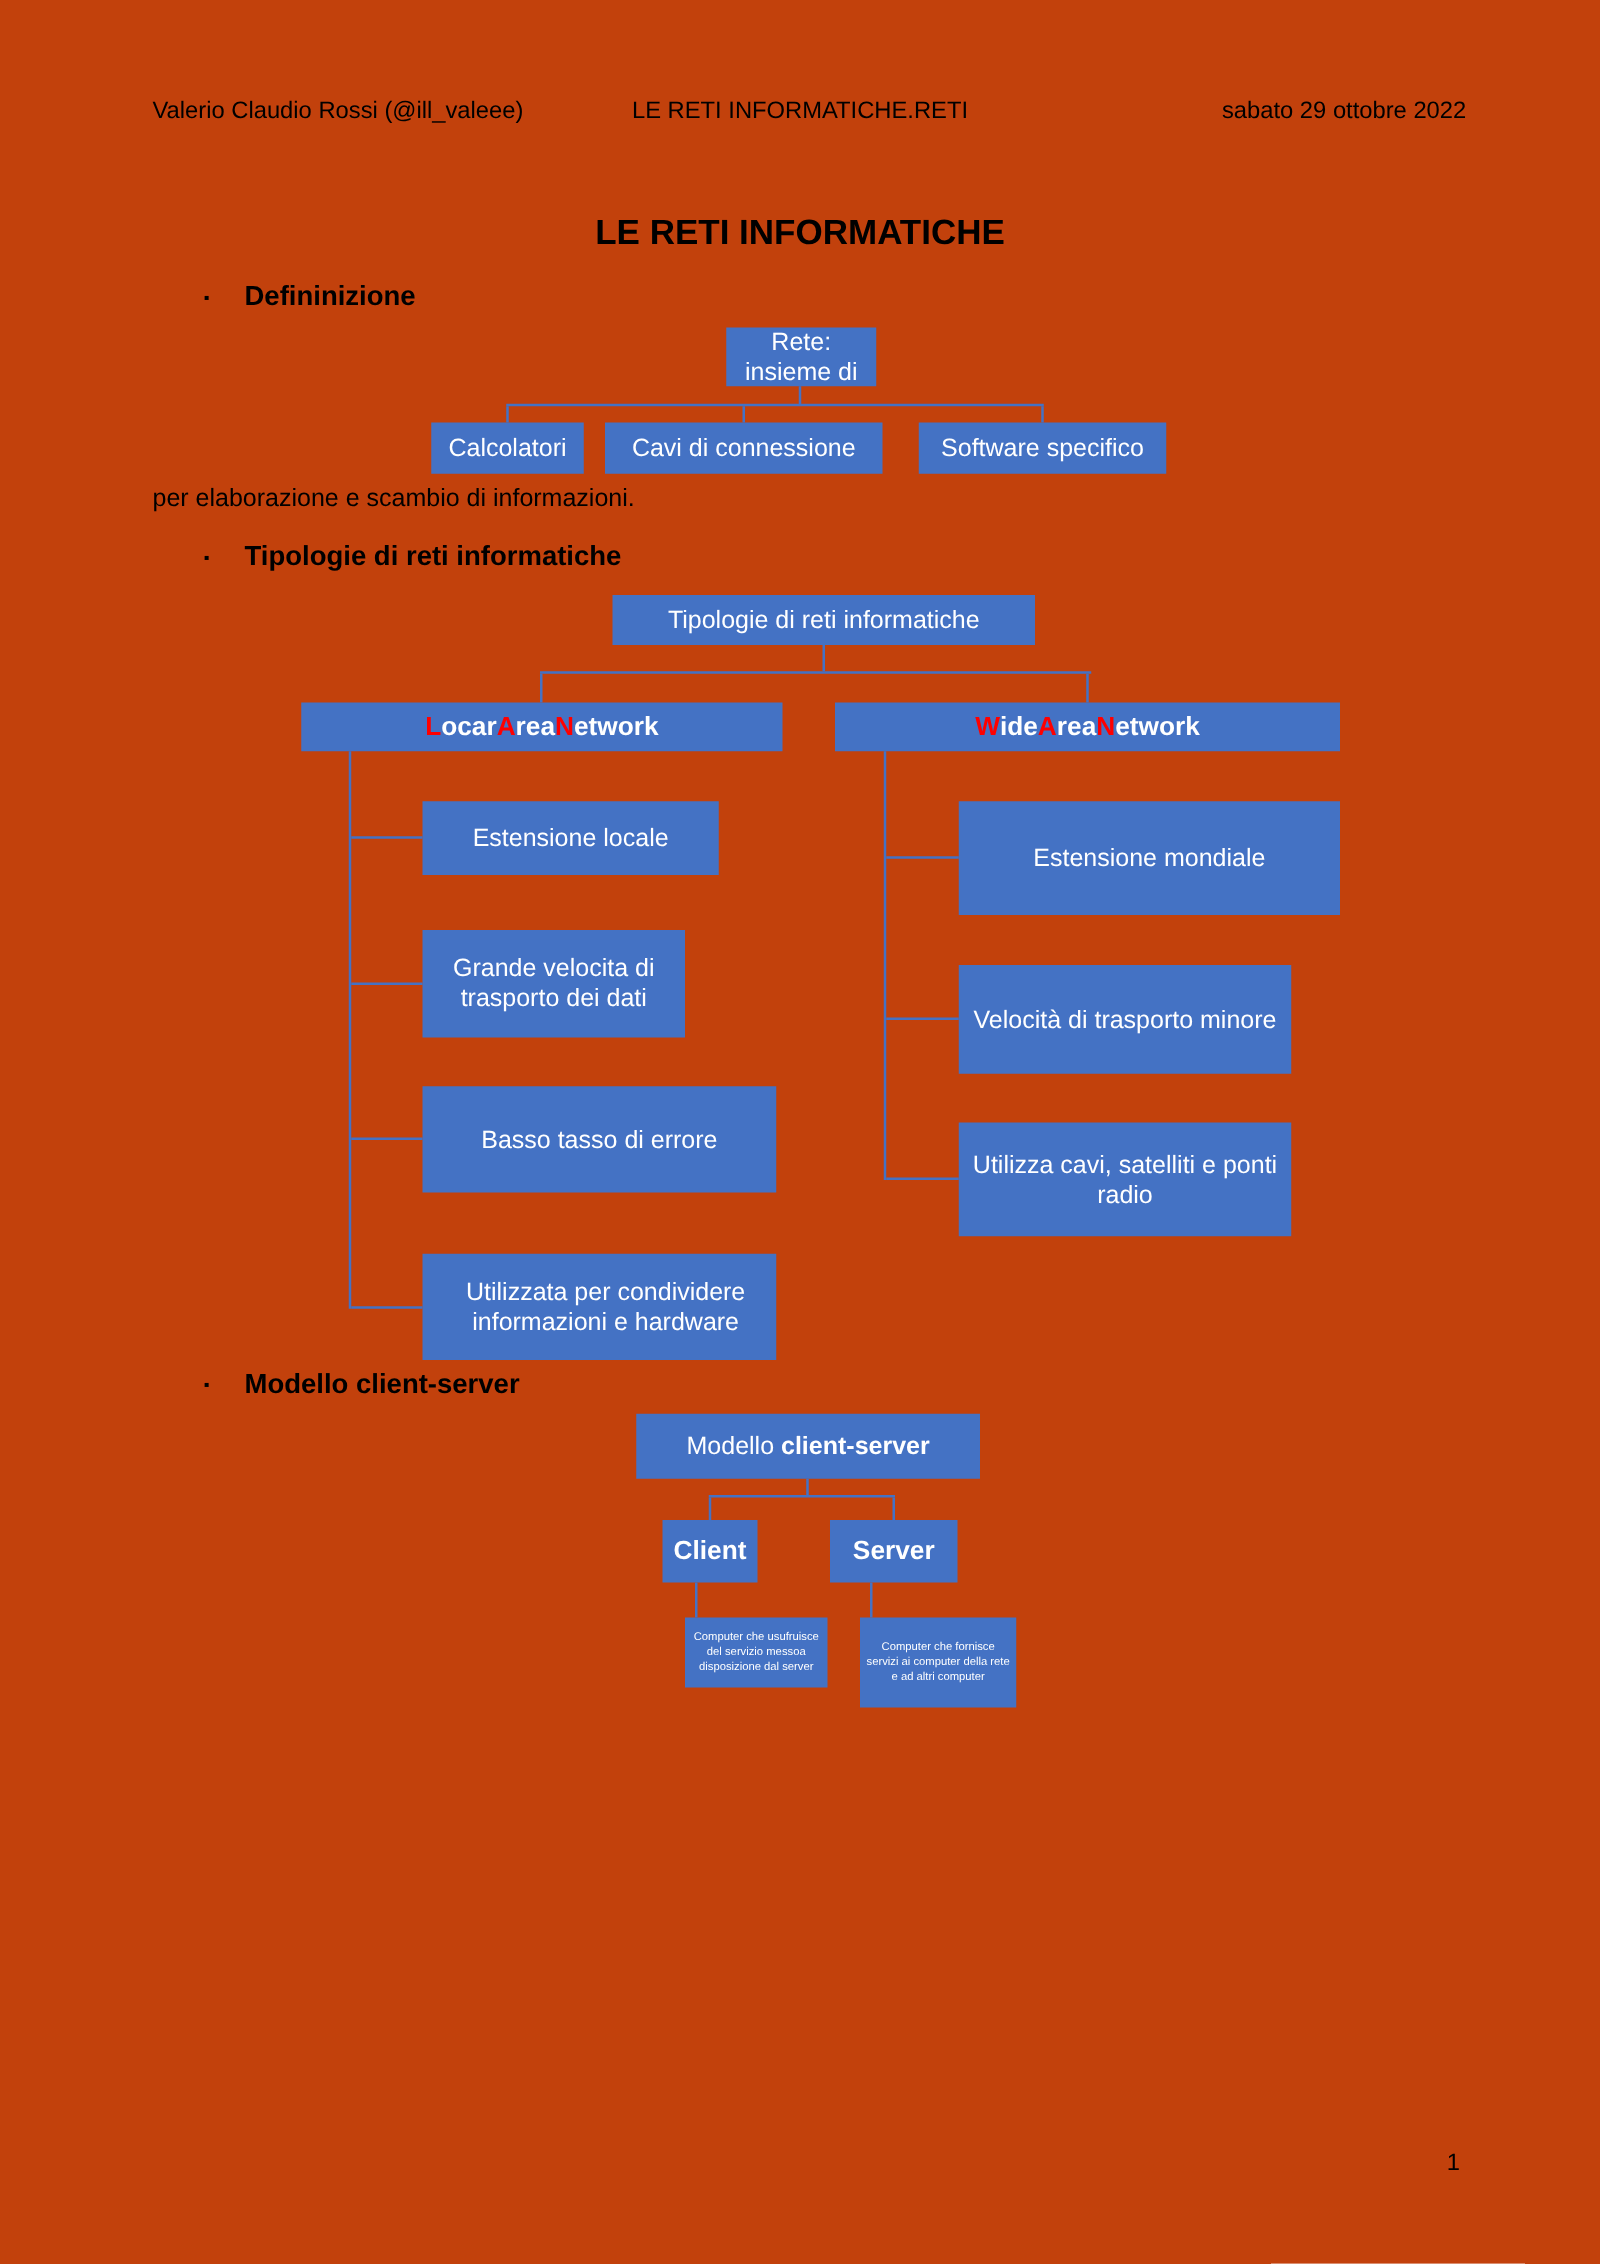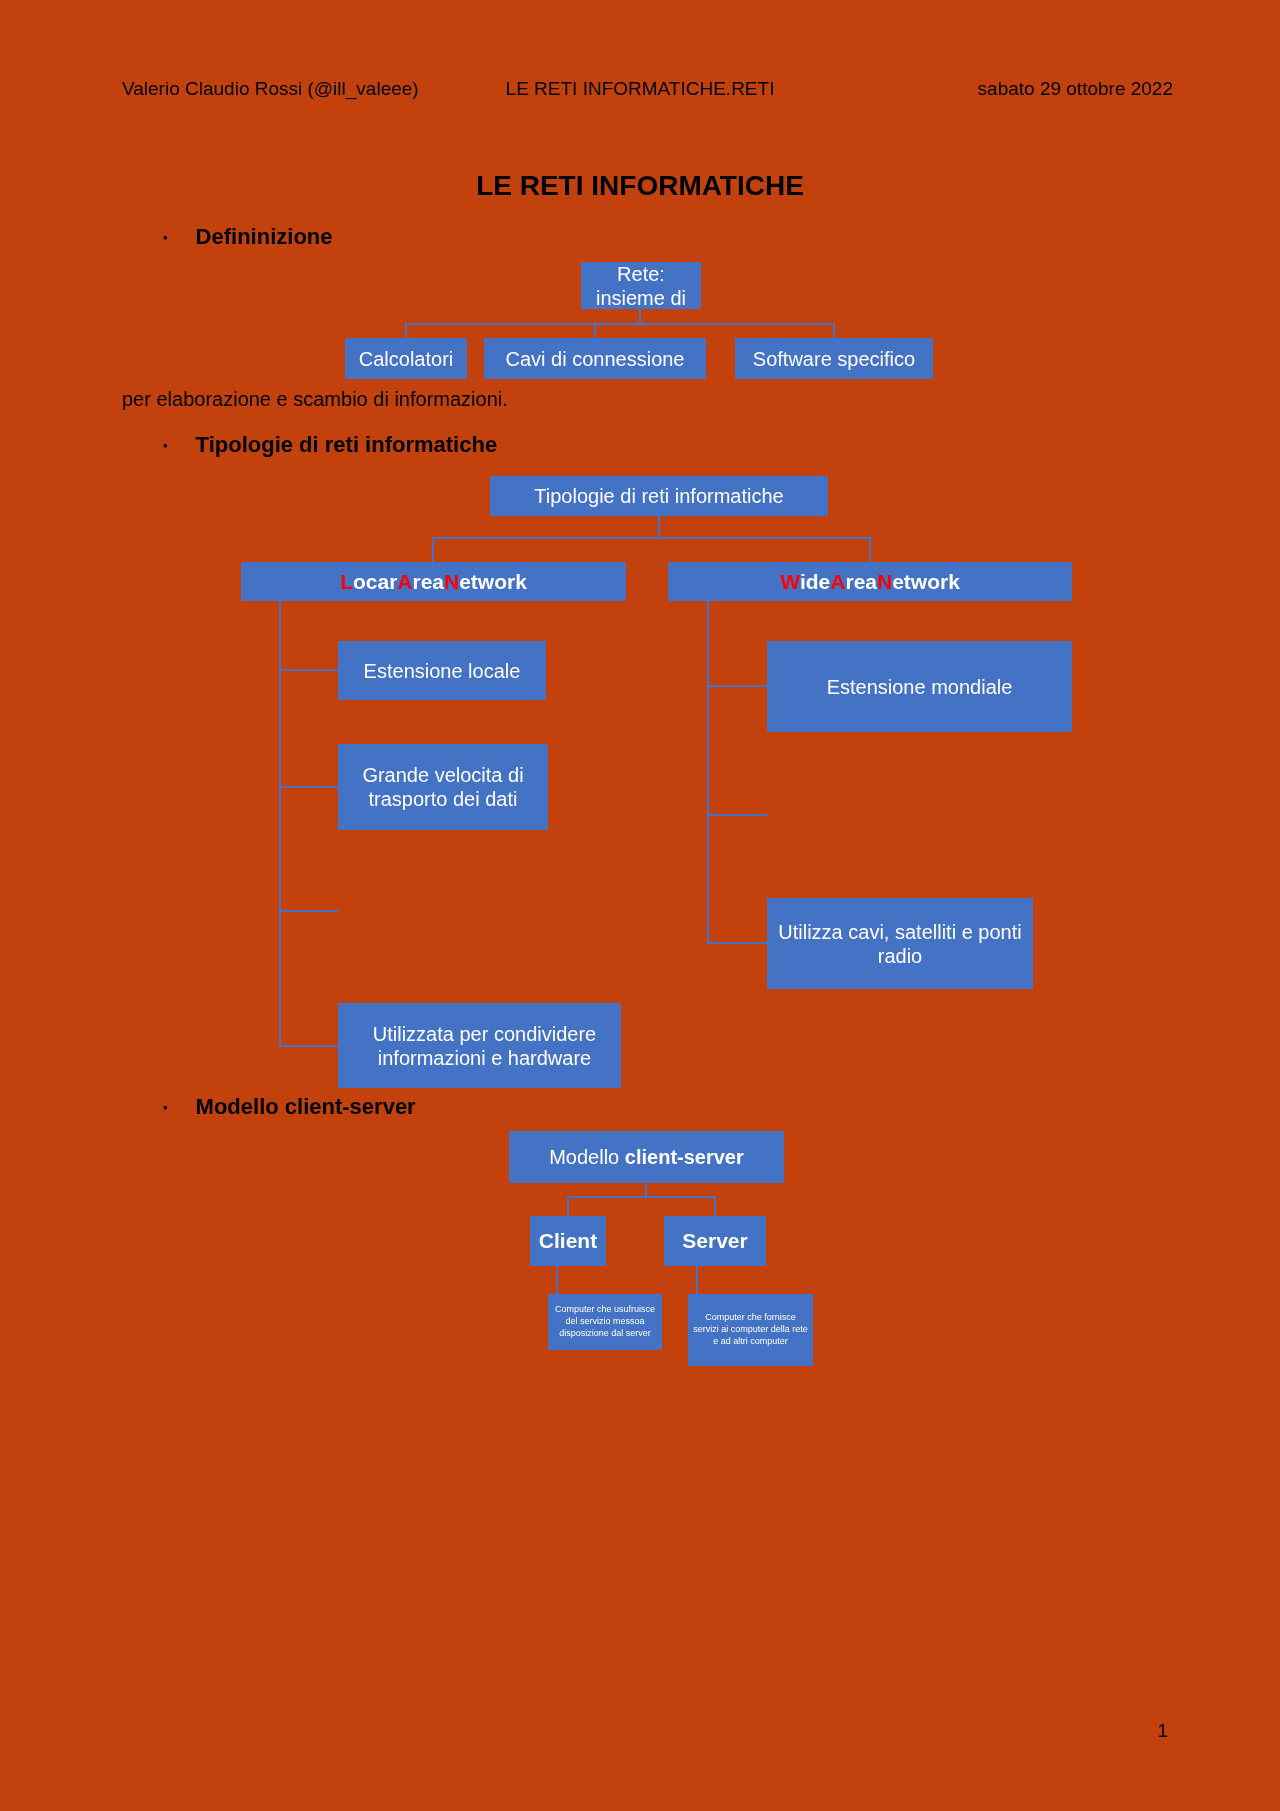--- a/index.html
+++ b/index.html
@@ -37,21 +37,21 @@
   #l-d1-v1{left:639px;top:309px;width:2px;height:15px;}
   #l-d1-h{left:405px;top:323px;width:430px;height:2px;}
   #l-d1-s1{left:405px;top:325px;width:2px;height:13px;}
   #l-d1-s2{left:594px;top:325px;width:2px;height:13px;}
   #l-d1-s3{left:833px;top:325px;width:2px;height:13px;}
 
   
   #d2-root{left:490px;top:476px;width:338px;height:40px;}
   #d2-lan{left:241px;top:562px;width:385px;height:39px;}
   #d2-wan{left:668px;top:562px;width:404px;height:39px;}
-  #d2-lan1{left:338px;top:641px;width:208px;height:59px;}
+  #d2-lan1{left:338px;top:641px;width:237px;height:59px;}
   #d2-lan2{left:338px;top:744px;width:210px;height:86px;}
   #d2-lan3{left:338px;top:869px;width:283px;height:85px;}
   #d2-lan4{left:338px;top:1003px;width:283px;height:85px;padding-left:16px;}
   #d2-wan1{left:767px;top:641px;width:305px;height:91px;}
   #d2-wan2{left:767px;top:772px;width:266px;height:87px;}
   #d2-wan3{left:767px;top:898px;width:266px;height:91px;}
   #l-d2-v1{left:658px;top:516px;width:2px;height:21px;}
   #l-d2-h{left:432px;top:537px;width:441px;height:2px;}
   #l-d2-sl{left:432px;top:539px;width:2px;height:23px;}
   #l-d2-sw{left:869px;top:539px;width:2px;height:23px;}
@@ -125,27 +125,29 @@
     <span class="red">W</span><span>ide </span><span class="red">A</span><span>rea </span><span class="red">N</span><span>etwork</span>
   </div>
 
   <div class="line" id="l-d2-lspine"></div>
   <div class="line" id="l-d2-l1"></div>
   <div class="line" id="l-d2-l2"></div>
   <div class="line" id="l-d2-l3"></div>
   <div class="line" id="l-d2-l4"></div>
   <div class="box" id="d2-lan1">Estensione locale</div>
   <div class="box" id="d2-lan2">Grande velocita di trasporto dei dati</div>
+  <div class="box" id="d2-lan3">Basso tasso di errore</div>
   <div class="box" id="d2-lan4">Utilizzata per condividere informazioni e hardware</div>
 
   <div class="line" id="l-d2-wspine"></div>
   <div class="line" id="l-d2-w1"></div>
   <div class="line" id="l-d2-w2"></div>
   <div class="line" id="l-d2-w3"></div>
   <div class="box" id="d2-wan1">Estensione mondiale</div>
+  <div class="box" id="d2-wan2">Velocità di trasporto minore</div>
   <div class="box" id="d2-wan3">Utilizza cavi, satelliti e ponti radio</div>
 
   <div class="bullet-row" id="b3">
     <span class="bullet">▪</span>
     <span>Modello client-server</span>
   </div>
 
   <div class="box" id="d3-root">
     <span><span>Modello </span><span class="bold">client-server</span></span>
   </div>

